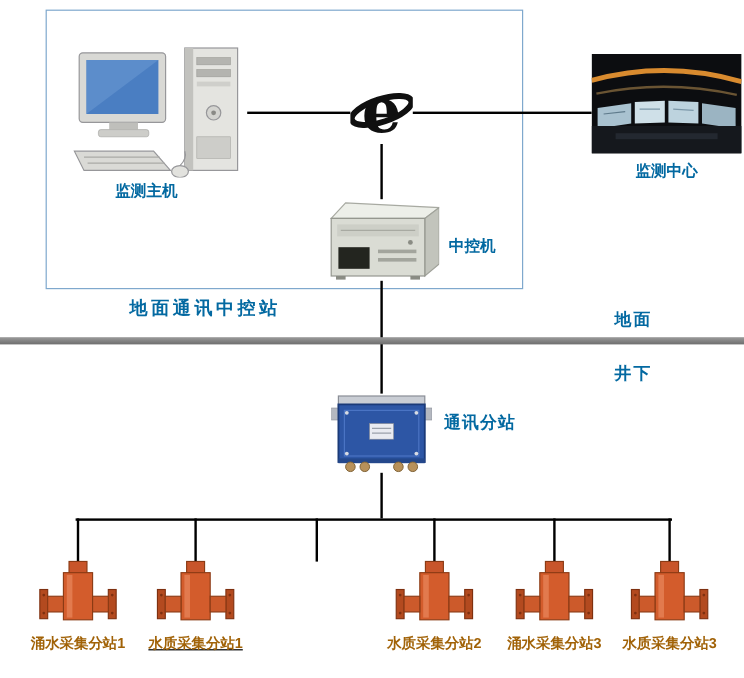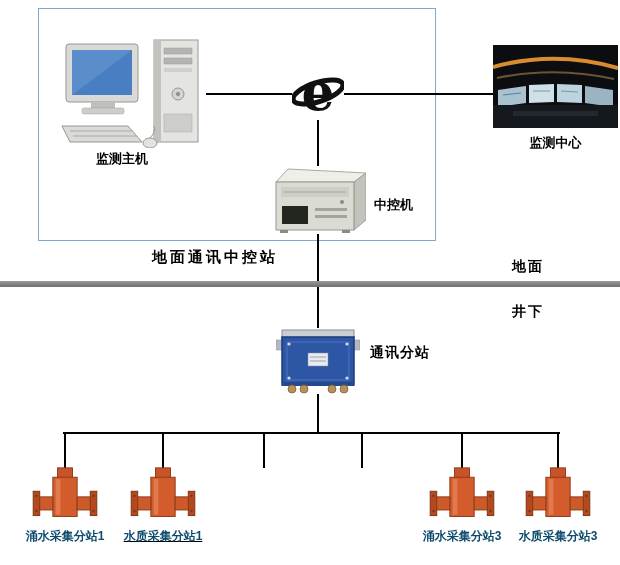--- a/index.html
+++ b/index.html
@@ -8,39 +8,39 @@
 
   .ground-box { position:absolute; left:38px; top:8px; width:398px; height:233px;
                 border:1.5px solid #7fa8cd; background:transparent; }
 
   .hline { position:absolute; height:2px; background:#000; }
   .vline { position:absolute; width:2px; background:#000; }
 
   .divider { position:absolute; left:0; top:281px; width:620px; height:6px;
              background:linear-gradient(#9a9a9a,#6e6e6e); }
 
-  .lbl { position:absolute; color:#000000; font-weight:bold; }
+  .lbl { position:absolute; color:#0369a1; font-weight:bold; }
 
   .host-label   { left:72px;  top:150px; width:100px; font-size:13px; text-align:center; }
   .center-label { left:493px; top:134px; width:125px; font-size:13px; text-align:center; }
   .ctrl-label   { left:374px; top:196px; font-size:13px; }
-  .box-label    { left:108px; top:248px; font-size:15px; letter-spacing:3px;margin-left:44px; }
+  .box-label    { left:108px; top:248px; font-size:15px; letter-spacing:3px; }
   .surface-label{ left:512px; top:258px; font-size:14px; letter-spacing:2px; }
   .under-label  { left:512px; top:303px; font-size:14px; letter-spacing:2px; }
   .substation-label { left:370px; top:344px; font-size:14px; letter-spacing:1px; }
 
   .computer   { position:absolute; left:58px;  top:36px;  width:150px; height:112px; }
   .ie-icon    { position:absolute; left:292px; top:64px;  width:52px;  height:58px; }
   .mon-center { position:absolute; left:493px; top:45px;  width:125px; height:83px; }
   .ctrl-box   { position:absolute; left:270px; top:166px; width:96px;  height:68px; }
   .substation { position:absolute; left:276px; top:328px; width:84px;  height:66px; }
 
   .device { position:absolute; top:466px; width:96px; display:flex; flex-direction:column; align-items:center; }
   .device svg { display:block; }
-  .device .dev-label { margin-top:4px; font-size:12px; font-weight:bold; color:#0c4a6e; white-space:nowrap; }
+  .device .dev-label { margin-top:4px; font-size:12px; font-weight:bold; color:#a16207; white-space:nowrap; }
 </style>
 </head>
 <body>
 
 <div class="canvas">
 
   <div class="ground-box"></div>
 
   <div class="hline" style="left:206px; top:93px; width:86px;"></div>
   <div class="hline" style="left:344px; top:93px; width:149px;"></div>
@@ -182,20 +182,36 @@
       <rect x="47" y="33" width="14" height="14" fill="#cc5a2b" stroke="#8a3a14"></rect>
       <circle cx="3.5" cy="32" r="1.2" fill="#7e3010"></circle>
         <circle cx="3.5" cy="48" r="1.2" fill="#7e3010"></circle>
       <circle cx="64.5" cy="32" r="1.2" fill="#7e3010"></circle>
         <circle cx="64.5" cy="48" r="1.2" fill="#7e3010"></circle>
     </svg>
     <div class="dev-label">水质采集分站1</div>
   </div>
 
 
+  <div class="device" style="left:314px;">
+    <svg width="68" height="58" viewBox="0 0 68 62">
+      <rect x="26" y="2" width="16" height="12" fill="#c8552a" stroke="#8a3a14"></rect>
+      <rect x="21" y="12" width="26" height="42" fill="#d35c2c" stroke="#8a3a14"></rect>
+      <rect x="24" y="14" width="5" height="38" fill="#e8875c" opacity="0.7"></rect>
+      <rect x="0" y="27" width="7" height="26" fill="#b34a1f" stroke="#7e3010"></rect>
+      <rect x="61" y="27" width="7" height="26" fill="#b34a1f" stroke="#7e3010"></rect>
+      <rect x="7" y="33" width="14" height="14" fill="#cc5a2b" stroke="#8a3a14"></rect>
+      <rect x="47" y="33" width="14" height="14" fill="#cc5a2b" stroke="#8a3a14"></rect>
+      <circle cx="3.5" cy="32" r="1.2" fill="#7e3010"></circle>
+        <circle cx="3.5" cy="48" r="1.2" fill="#7e3010"></circle>
+      <circle cx="64.5" cy="32" r="1.2" fill="#7e3010"></circle>
+        <circle cx="64.5" cy="48" r="1.2" fill="#7e3010"></circle>
+    </svg>
+    <div class="dev-label">水质采集分站2</div>
+  </div>
 
   <div class="device" style="left:414px;align-items:center;">
     <svg width="68" height="58" viewBox="0 0 68 62">
       <rect x="26" y="2" width="16" height="12" fill="#c8552a" stroke="#8a3a14"></rect>
       <rect x="21" y="12" width="26" height="42" fill="#d35c2c" stroke="#8a3a14"></rect>
       <rect x="24" y="14" width="5" height="38" fill="#e8875c" opacity="0.7"></rect>
       <rect x="0" y="27" width="7" height="26" fill="#b34a1f" stroke="#7e3010"></rect>
       <rect x="61" y="27" width="7" height="26" fill="#b34a1f" stroke="#7e3010"></rect>
       <rect x="7" y="33" width="14" height="14" fill="#cc5a2b" stroke="#8a3a14"></rect>
       <rect x="47" y="33" width="14" height="14" fill="#cc5a2b" stroke="#8a3a14"></rect>

